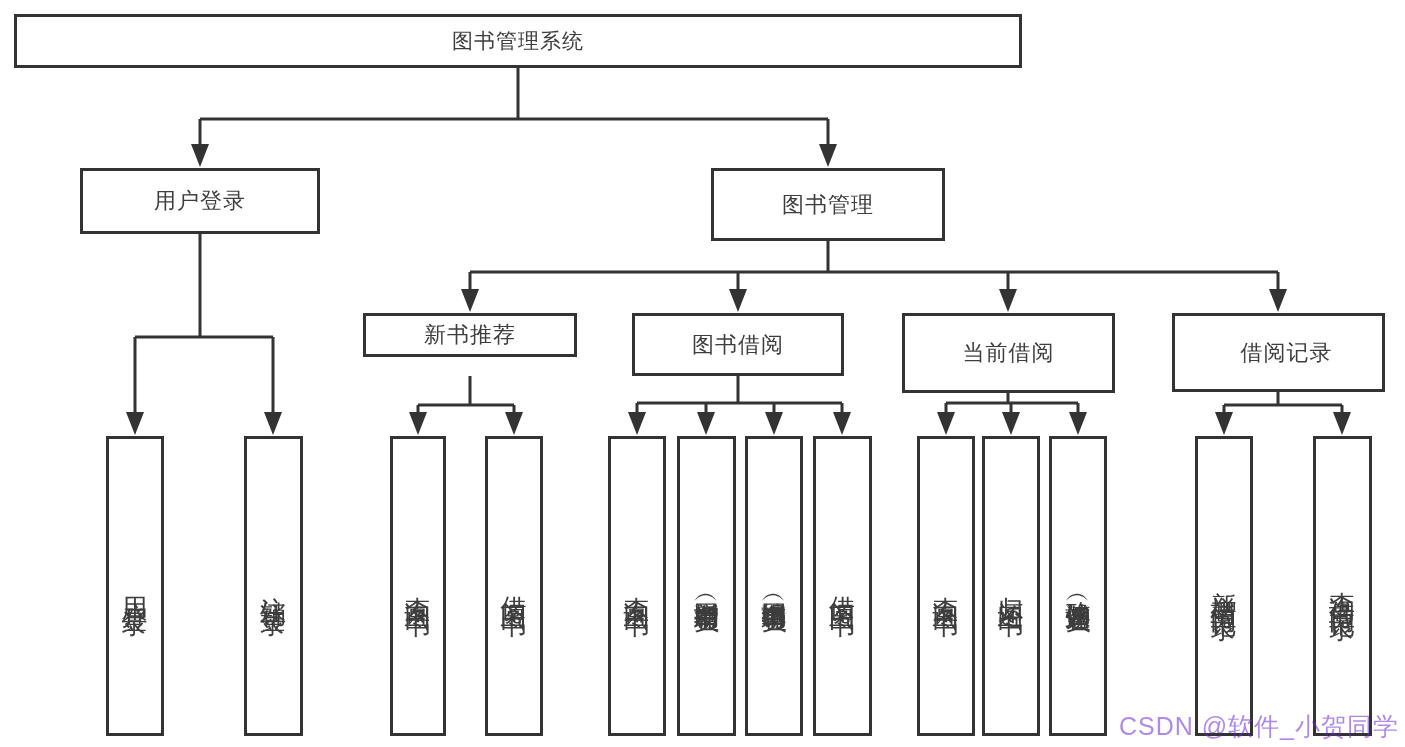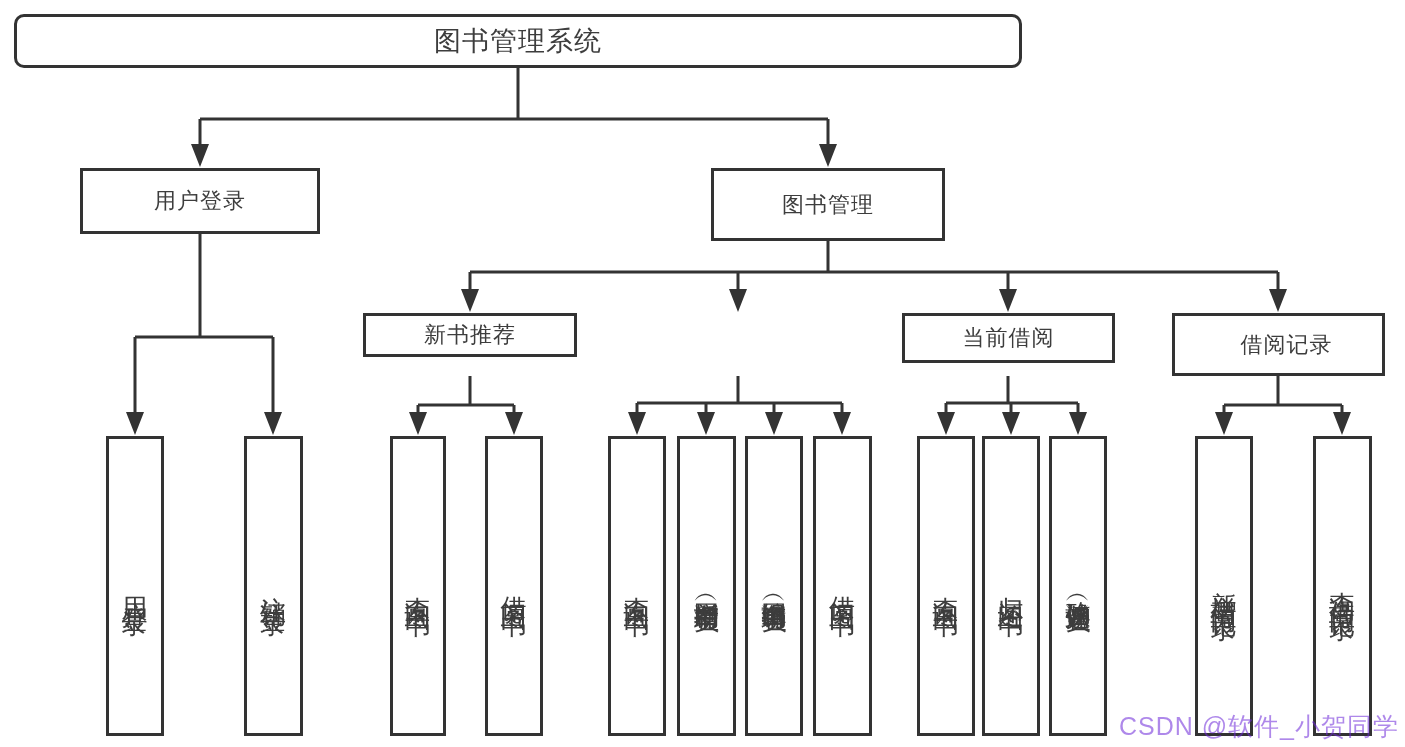--- a/index.html
+++ b/index.html
@@ -8,21 +8,21 @@
     font-family:"Liberation Sans","DejaVu Sans",sans-serif;
   }
   .connectors{position:absolute;left:0;top:0;z-index:1;}
   .node{
     position:absolute;box-sizing:border-box;background:#ffffff;
     border:3px solid #333333;color:#3d3d3d;
     display:flex;align-items:center;justify-content:center;
     z-index:2;
   }
   .node.h{font-size:22px;letter-spacing:1px;}
-  .node.root{font-size:27px;border-radius:10px;}
+  .node.root{font-size:21px;}
   .node.v{
     writing-mode:vertical-rl;text-orientation:mixed;
     font-size:26px;letter-spacing:5px;line-height:1;
     padding:6px 0;
   }
   .node.v.tight{font-size:25px;letter-spacing:1px;}
   .watermark{
     position:absolute;right:6px;bottom:4px;z-index:3;
     font-size:25px;color:#6d28d9;opacity:0.55;letter-spacing:1px;
     pointer-events:none;white-space:nowrap;
@@ -61,22 +61,23 @@
       M1069 412 L1087 412 L1078 435 Z
       M1215 412 L1233 412 L1224 435 Z  M1333 412 L1351 412 L1342 435 Z"></path>
   </svg>
 
   <div class="node h root" style="left:14px;top:14px;width:1008px;height:54px;">图书管理系统</div>
 
   <div class="node h" style="left:80px;top:168px;width:240px;height:66px;">用户登录</div>
   <div class="node h" style="left:711px;top:168px;width:234px;height:73px;">图书管理</div>
 
   <div class="node h" style="left:363px;top:313px;width:214px;height:44px;">新书推荐</div>
-  <div class="node h" style="left:902px;top:313px;width:213px;height:50px;">当前借阅</div>
-  <div class="node h" style="left:1172px;top:313px;width:213px;height:63px;padding-left:16px;">借阅记录</div>
+  <div class="node h" style="left:632px;top:313px;width:212px;height:63px;">图书借阅</div>
+  <div class="node h" style="left:902px;top:313px;width:213px;height:80px;">当前借阅</div>
+  <div class="node h" style="left:1172px;top:313px;width:213px;height:79px;padding-left:16px;">借阅记录</div>
 
   <div class="node v" style="left:106px;top:436px;width:58px;height:300px;">用户登录</div>
   <div class="node v" style="left:244px;top:436px;width:59px;height:300px;">注销登录</div>
 
   <div class="node v" style="left:390px;top:436px;width:56px;height:300px;">查询图书</div>
   <div class="node v" style="left:485px;top:436px;width:58px;height:300px;">借阅图书</div>
 
   <div class="node v" style="left:608px;top:436px;width:58px;height:300px;">查询图书</div>
   <div class="node v tight" style="left:677px;top:436px;width:59px;height:300px;">新增图书（管理员）</div>
   <div class="node v tight" style="left:745px;top:436px;width:58px;height:300px;">编辑图书（管理员）</div>

